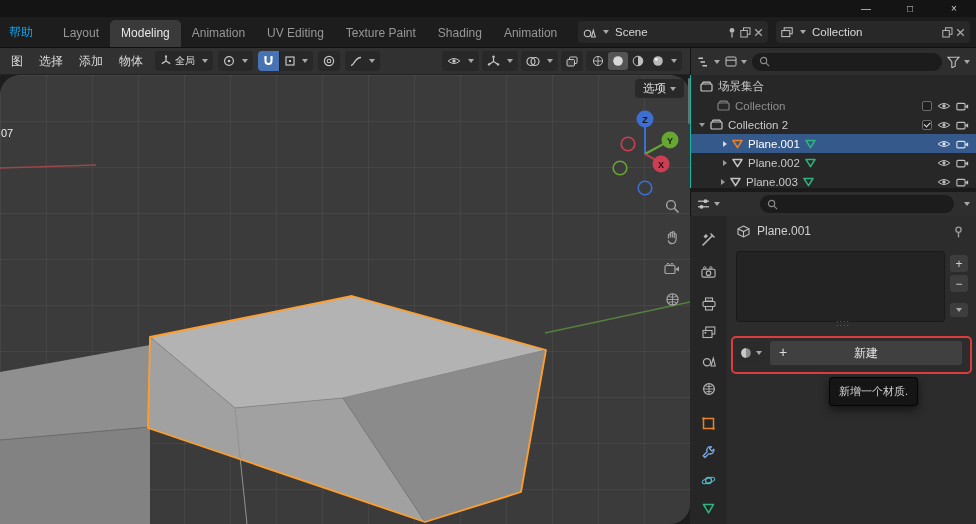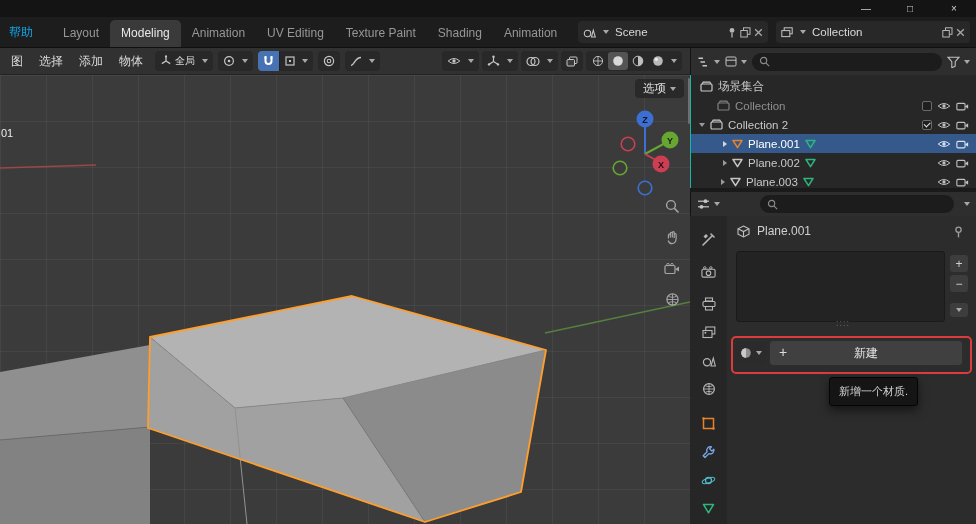--- a/index.html
+++ b/index.html
@@ -57,21 +57,21 @@
   .sbtn{width:18px;height:17px;background:#3d3d3d;border-radius:3px;display:flex;align-items:center;justify-content:center;color:#d0d0d0;font-size:12px;line-height:1}
   .newbtn{left:770px;top:341px;width:192px;height:24px;background:#404040;border-radius:3px;display:flex;align-items:center;justify-content:center;color:#e6e6e6}
   .newplus{position:absolute;left:9px;top:3px;font-size:14px;color:#dcdcdc}
   .browsebtn{left:736px;top:341px;width:30px;height:24px;background:#2b2b2b;border-radius:3px;display:flex;align-items:center;justify-content:center}
   .redbox{left:731px;top:336px;width:237px;height:34px;border:2px solid #dd3c3c;border-radius:5px;pointer-events:none}
   .tooltip{left:829px;top:377px;background:#151515;border:1px solid #050505;border-radius:3px;padding:6px 9px;font-size:11px;color:#d2d2d2;box-shadow:0 4px 10px rgba(0,0,0,.55);white-space:nowrap}
   
   .viewport{left:0;top:75px;width:690px;height:449px;background:#3b3b3b;
     background-image:
       repeating-linear-gradient(to right, rgba(255,255,255,0.05) 0 1px, transparent 1px 46px),
-      repeating-linear-gradient(to bottom, rgba(255,255,255,0.05) 0 1px, transparent 1px 46px);}
+      repeating-linear-gradient(to bottom, rgba(255,255,255,0.05) 0 1px, transparent 1px 46px); border-radius: 20px;}
   .optbtn{position:absolute;right:6px;top:4px;background:rgba(40,40,40,.92);border-radius:4px;height:19px;display:flex;align-items:center;padding:0 8px;color:#e0e0e0;font-size:11.5px}
   .navbtn{position:absolute;left:662px;width:20px;height:20px;display:flex;align-items:center;justify-content:center;opacity:.85}
   .overlaytxt{position:absolute;left:1px;top:52px;color:#ececec;font-size:11px}
   .scrollsliver{left:688px;top:78px;width:2px;height:46px;background:#6e6e6e;border-radius:1px}
 </style>
 </head>
 <body>
 
 <div class="abs titlebar">
   <div class="winctl">
@@ -299,21 +299,21 @@
       <line x1="235" y1="333" x2="247" y2="449" stroke="#919191"></line>
       <path d="M148,353 L150,262 L352,221 L546,275 L521,417 L425,447 Z" fill="none" stroke="#ff9e2c" stroke-width="1.8" stroke-linejoin="round"></path>
     </g>
   </svg>
 
   <div class="optbtn">
     <span>选项</span>
     <span class="chev"></span>
   </div>
 
-  <span class="overlaytxt">01</span>
+  <span class="overlaytxt">07</span>
 
   <svg width="100" height="95" viewBox="0 0 100 95" style="position:absolute;left:595px;top:32px">
     <line x1="50" y1="47" x2="50" y2="14" stroke="#3c6fd1" stroke-width="2"></line>
     <line x1="50" y1="47" x2="74" y2="34" stroke="#67a632" stroke-width="2"></line>
     <line x1="50" y1="47" x2="66" y2="56" stroke="#cc3e54" stroke-width="2"></line>
     <circle cx="33" cy="37" r="6.8" fill="#3b3b3b" stroke="#cc3e54" stroke-width="1.6"></circle>
     <circle cx="25" cy="61" r="6.8" fill="#3b3b3b" stroke="#67a632" stroke-width="1.6"></circle>
     <circle cx="50" cy="81" r="6.8" fill="#3b3b3b" stroke="#3c6fd1" stroke-width="1.6"></circle>
     <circle cx="50" cy="12" r="8.5" fill="#3c6fd1"></circle>
     <circle cx="75" cy="33" r="8.5" fill="#67a632"></circle>

